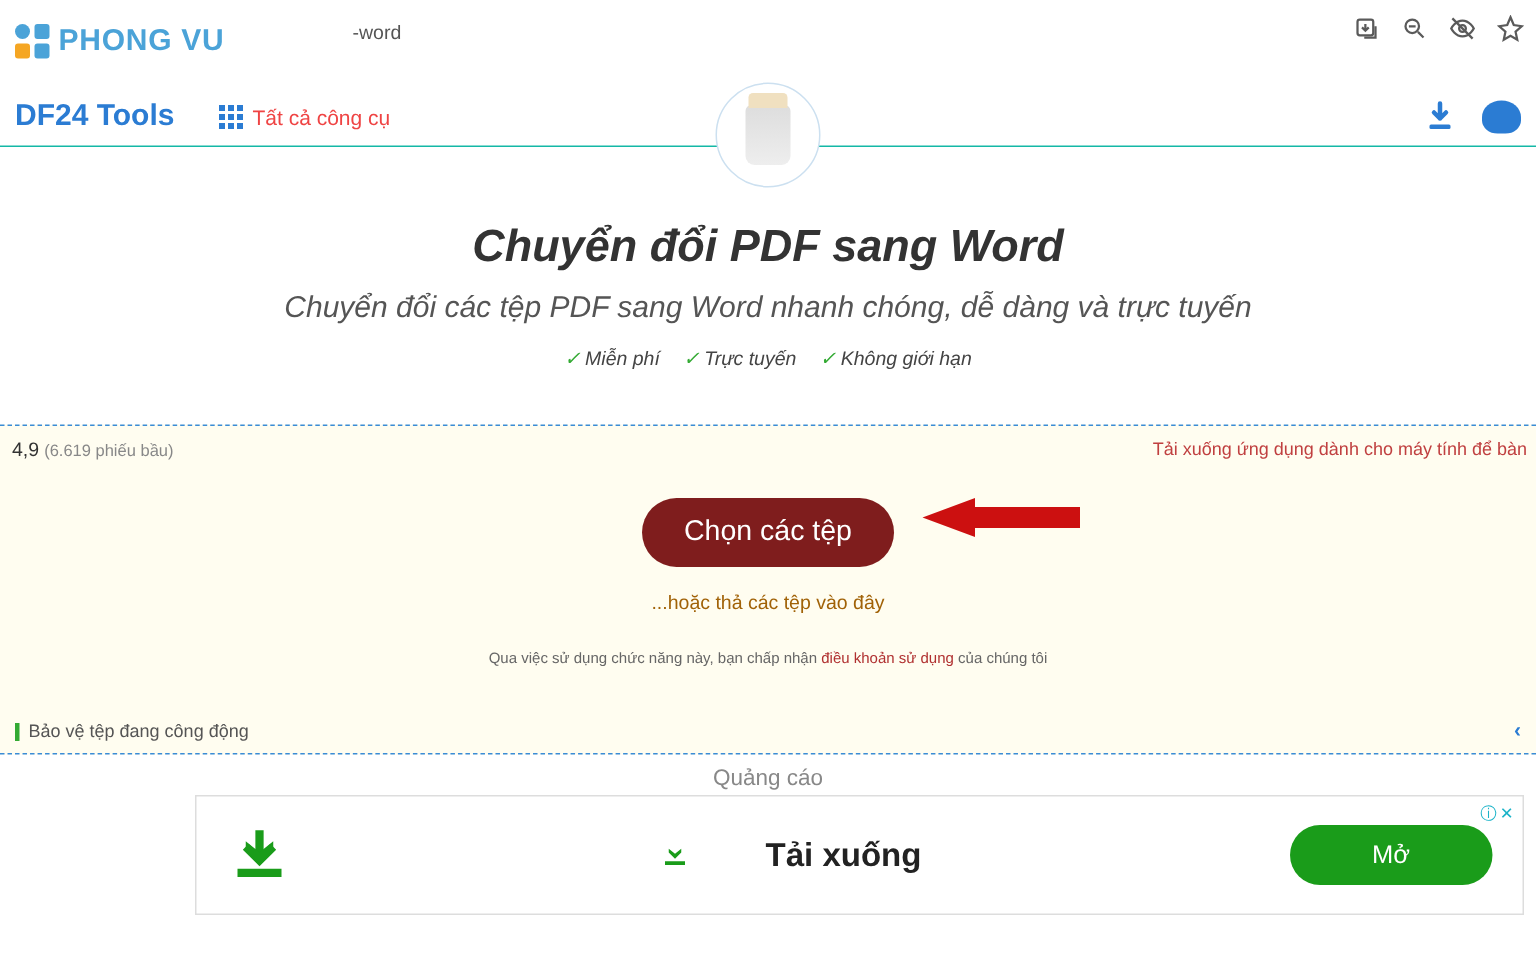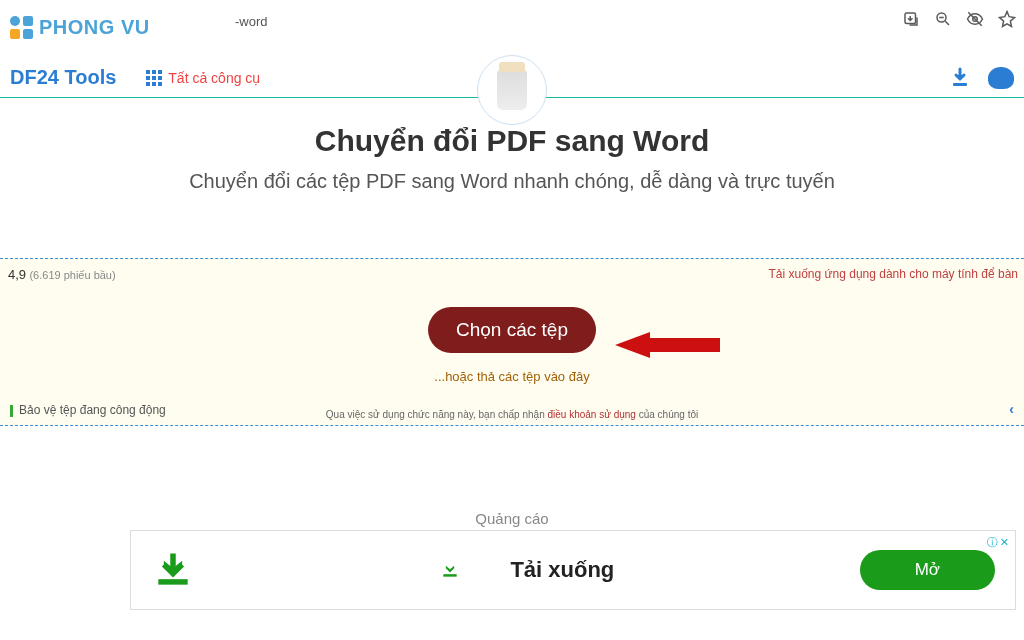--- a/index.html
+++ b/index.html
@@ -22,28 +22,28 @@
     .grid-icon span { width: 4px; height: 4px; background: #2b7cd3; }
     .all-tools { color: #ef4444; font-size: 14px; display: flex; align-items: center; }
     .header-right { margin-left: auto; display: flex; gap: 16px; align-items: center; }
     .dl-icon { color: #2b7cd3; }
     .sheep-icon { width: 26px; height: 22px; background: #2b7cd3; border-radius: 50% 50% 40% 40%; position: relative; }
     
     .logo-circle { position: absolute; top: 55px; left: 50%; transform: translateX(-50%); width: 70px; height: 70px; border: 1px solid #cce0f0; border-radius: 50%; background: #fff; display: flex; align-items: center; justify-content: center; }
     .blender { width: 30px; height: 40px; background: linear-gradient(#ddd, #eee); border-radius: 4px 4px 6px 6px; position: relative; }
     .blender::before { content:''; position:absolute; top:-8px; left:2px; right:2px; height:10px; background:#f0e0c0; border-radius:3px 3px 0 0; }
     
-    .main { position: absolute; top: 124px; left: 0; right: 0; text-align: center; }
+    .main { position: absolute; top: 148px; left: 0; right: 0; text-align: center; font-style: italic; }
     .title { font-size: 30px; font-weight: bold; color: #333; margin-bottom: 12px; }
     .subtitle { font-size: 20px; color: #555; margin-bottom: 14px; }
     .features { font-size: 13px; color: #444; }
     .check { color: #33aa33; margin-right: 3px; }
     .feat-item { margin: 0 6px; }
     
-    .dropzone { position: absolute; top: 258px; left: 0; right: 0; height: 168px; background: #fffdf0; border: 1px dashed #3a8cd6; border-left: none; border-right: none; }
+    .dropzone { position: absolute; top: 283px; left: 0; right: 0; height: 220px; background: #fffdf0; border: 1px dashed #3a8cd6; border-left: none; border-right: none; }
     .rating-row { position: absolute; top: 8px; left: 8px; font-size: 12px; color: #555; }
     .rating-val { color: #333; font-size: 13px; }
     .rating-count { color: #888; font-size: 11px; }
     .desktop-link { position: absolute; top: 8px; right: 6px; font-size: 12px; color: #c04040; }
     
     .choose-btn { position: absolute; top: 48px; left: 50%; transform: translateX(-50%); background: #7f1d1d; color: #fff; font-size: 19px; padding: 12px 28px; border: none; border-radius: 26px; cursor: pointer; }
     .or-drop { position: absolute; top: 110px; left: 0; right: 0; text-align: center; font-size: 13px; color: #a16207; }
     .terms-line { position: absolute; top: 150px; left: 0; right: 0; text-align: center; font-size: 10px; color: #666; }
     .terms-link { color: #b03030; }
     .protection { position: absolute; bottom: 8px; left: 10px; font-size: 12px; color: #555; }
@@ -120,20 +120,25 @@
   </div>
 </div>
 
 <div class="logo-circle">
   <div class="blender"></div>
 </div>
 
 <div class="main">
   <h1 class="title">Chuyển đổi PDF sang Word</h1>
   <p class="subtitle">Chuyển đổi các tệp PDF sang Word nhanh chóng, dễ dàng và trực tuyến</p>
+  <div class="features">
+    <span class="feat-item"><span class="check">✓</span><span>Miễn phí</span></span>
+    <span class="feat-item"><span class="check">✓</span><span>Trực tuyến</span></span>
+    <span class="feat-item"><span class="check">✓</span><span>Không giới hạn</span></span>
+  </div>
 </div>
 
 <div class="dropzone">
   <div class="rating-row">
     <span class="rating-val">4,9</span>
     <span class="rating-count">(6.619 phiếu bầu)</span>
   </div>
   <a class="desktop-link">Tải xuống ứng dụng dành cho máy tính để bàn</a>
   <button class="choose-btn">Chọn các tệp</button>
   <div class="or-drop">...hoặc thả các tệp vào đây</div>

